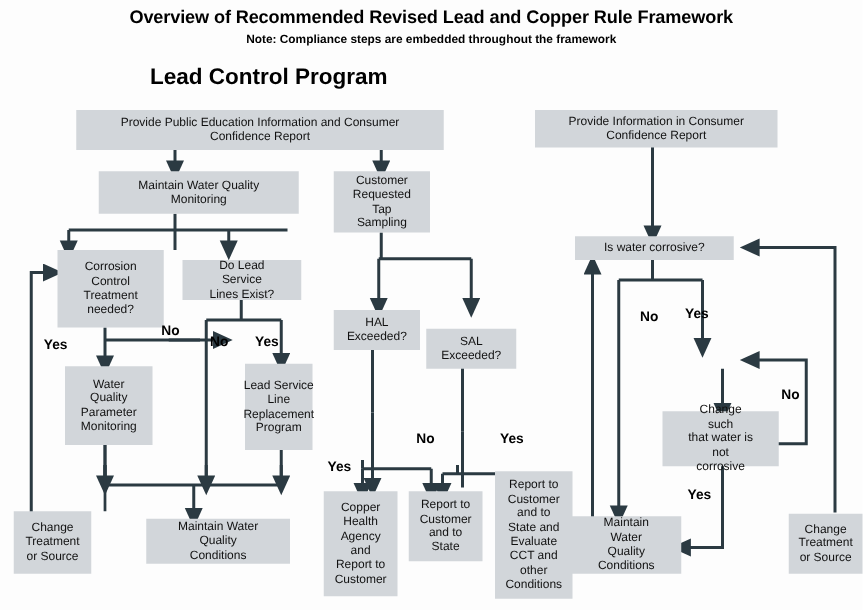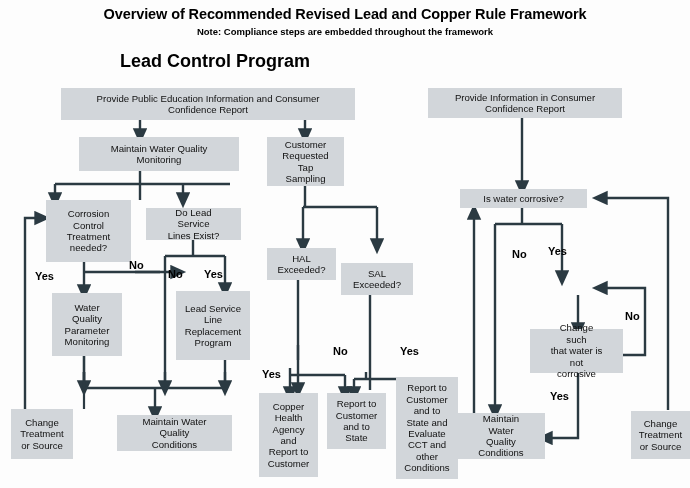--- a/index.html
+++ b/index.html
@@ -187,21 +187,21 @@
 needed?</div>
 
   <div class="node" style="left:146px; top:208px; width:95px; height:32px;">Do Lead Service
 Lines Exist?</div>
 
   <div class="node" style="left:52px; top:293px; width:70px; height:63px;">Water
 Quality
 Parameter
 Monitoring</div>
 
-  <div class="node" style="left:176px; top:291px; width:74px; height:69px;">Lead Service
+  <div class="node" style="left:196px; top:291px; width:54px; height:69px;">Lead Service
 Line
 Replacement
 Program</div>
 
   <div class="node" style="left:267px; top:248px; width:69px; height:32px;">HAL
 Exceeded?</div>
 
   <div class="node" style="left:341px; top:248px; width:72px; height:32px;margin-top:15px;">SAL
 Exceeded?</div>
 

